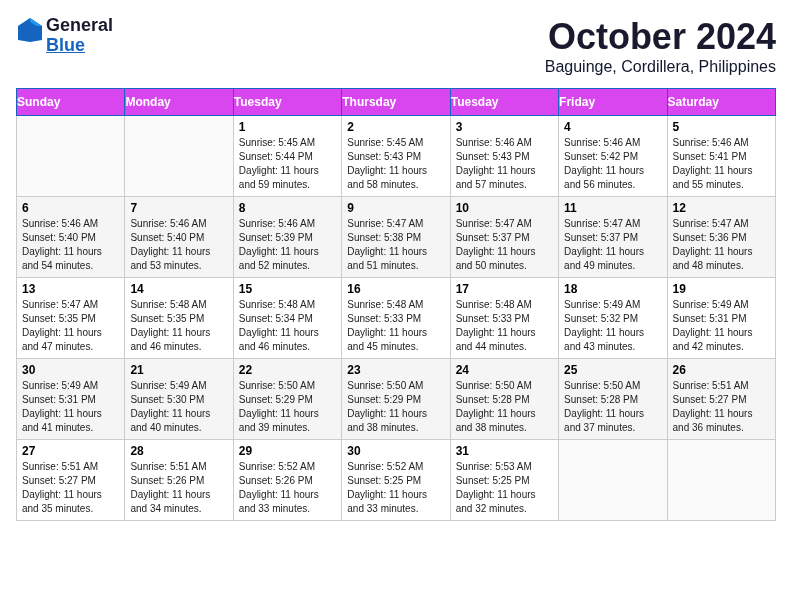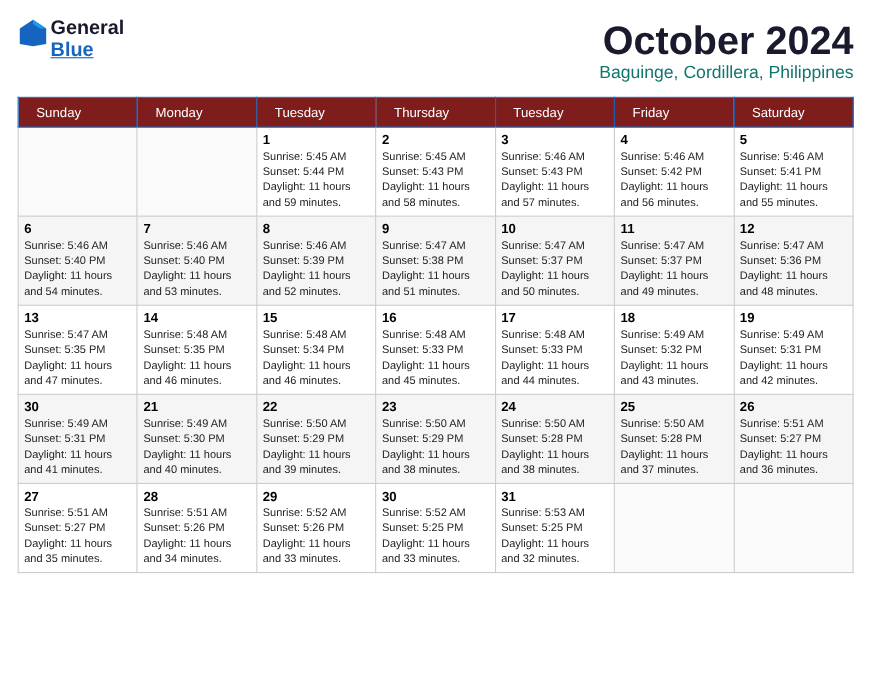--- a/index.html
+++ b/index.html
@@ -28,34 +28,34 @@
     .title-block {
       text-align: right;
     }
     .month-title {
       font-size: 36px;
       font-weight: bold;
       color: #1a1a2e;
     }
     .subtitle {
       font-size: 16px;
-      color: #0f766e;
+      color: #0f172a;
     }
     .calendar {
       width: 100%;
       border-collapse: collapse;
       font-size: 11px;
     }
     .calendar th {
-      background: #7f1d1d;
+      background: #d946ef;
       color: #fff;
-      padding: 6px 16px;
+      padding: 6px 0;
       text-align: left;
       font-size: 12px;
-      font-weight: normal;
+      font-weight: bold;
       border: 1px solid #1565c0;
     }
     .calendar td {
       border: 1px solid #ccc;
       vertical-align: top;
       padding: 4px 5px;
       width: 108px;
       height: 80px;
       background: #fff;
     }

